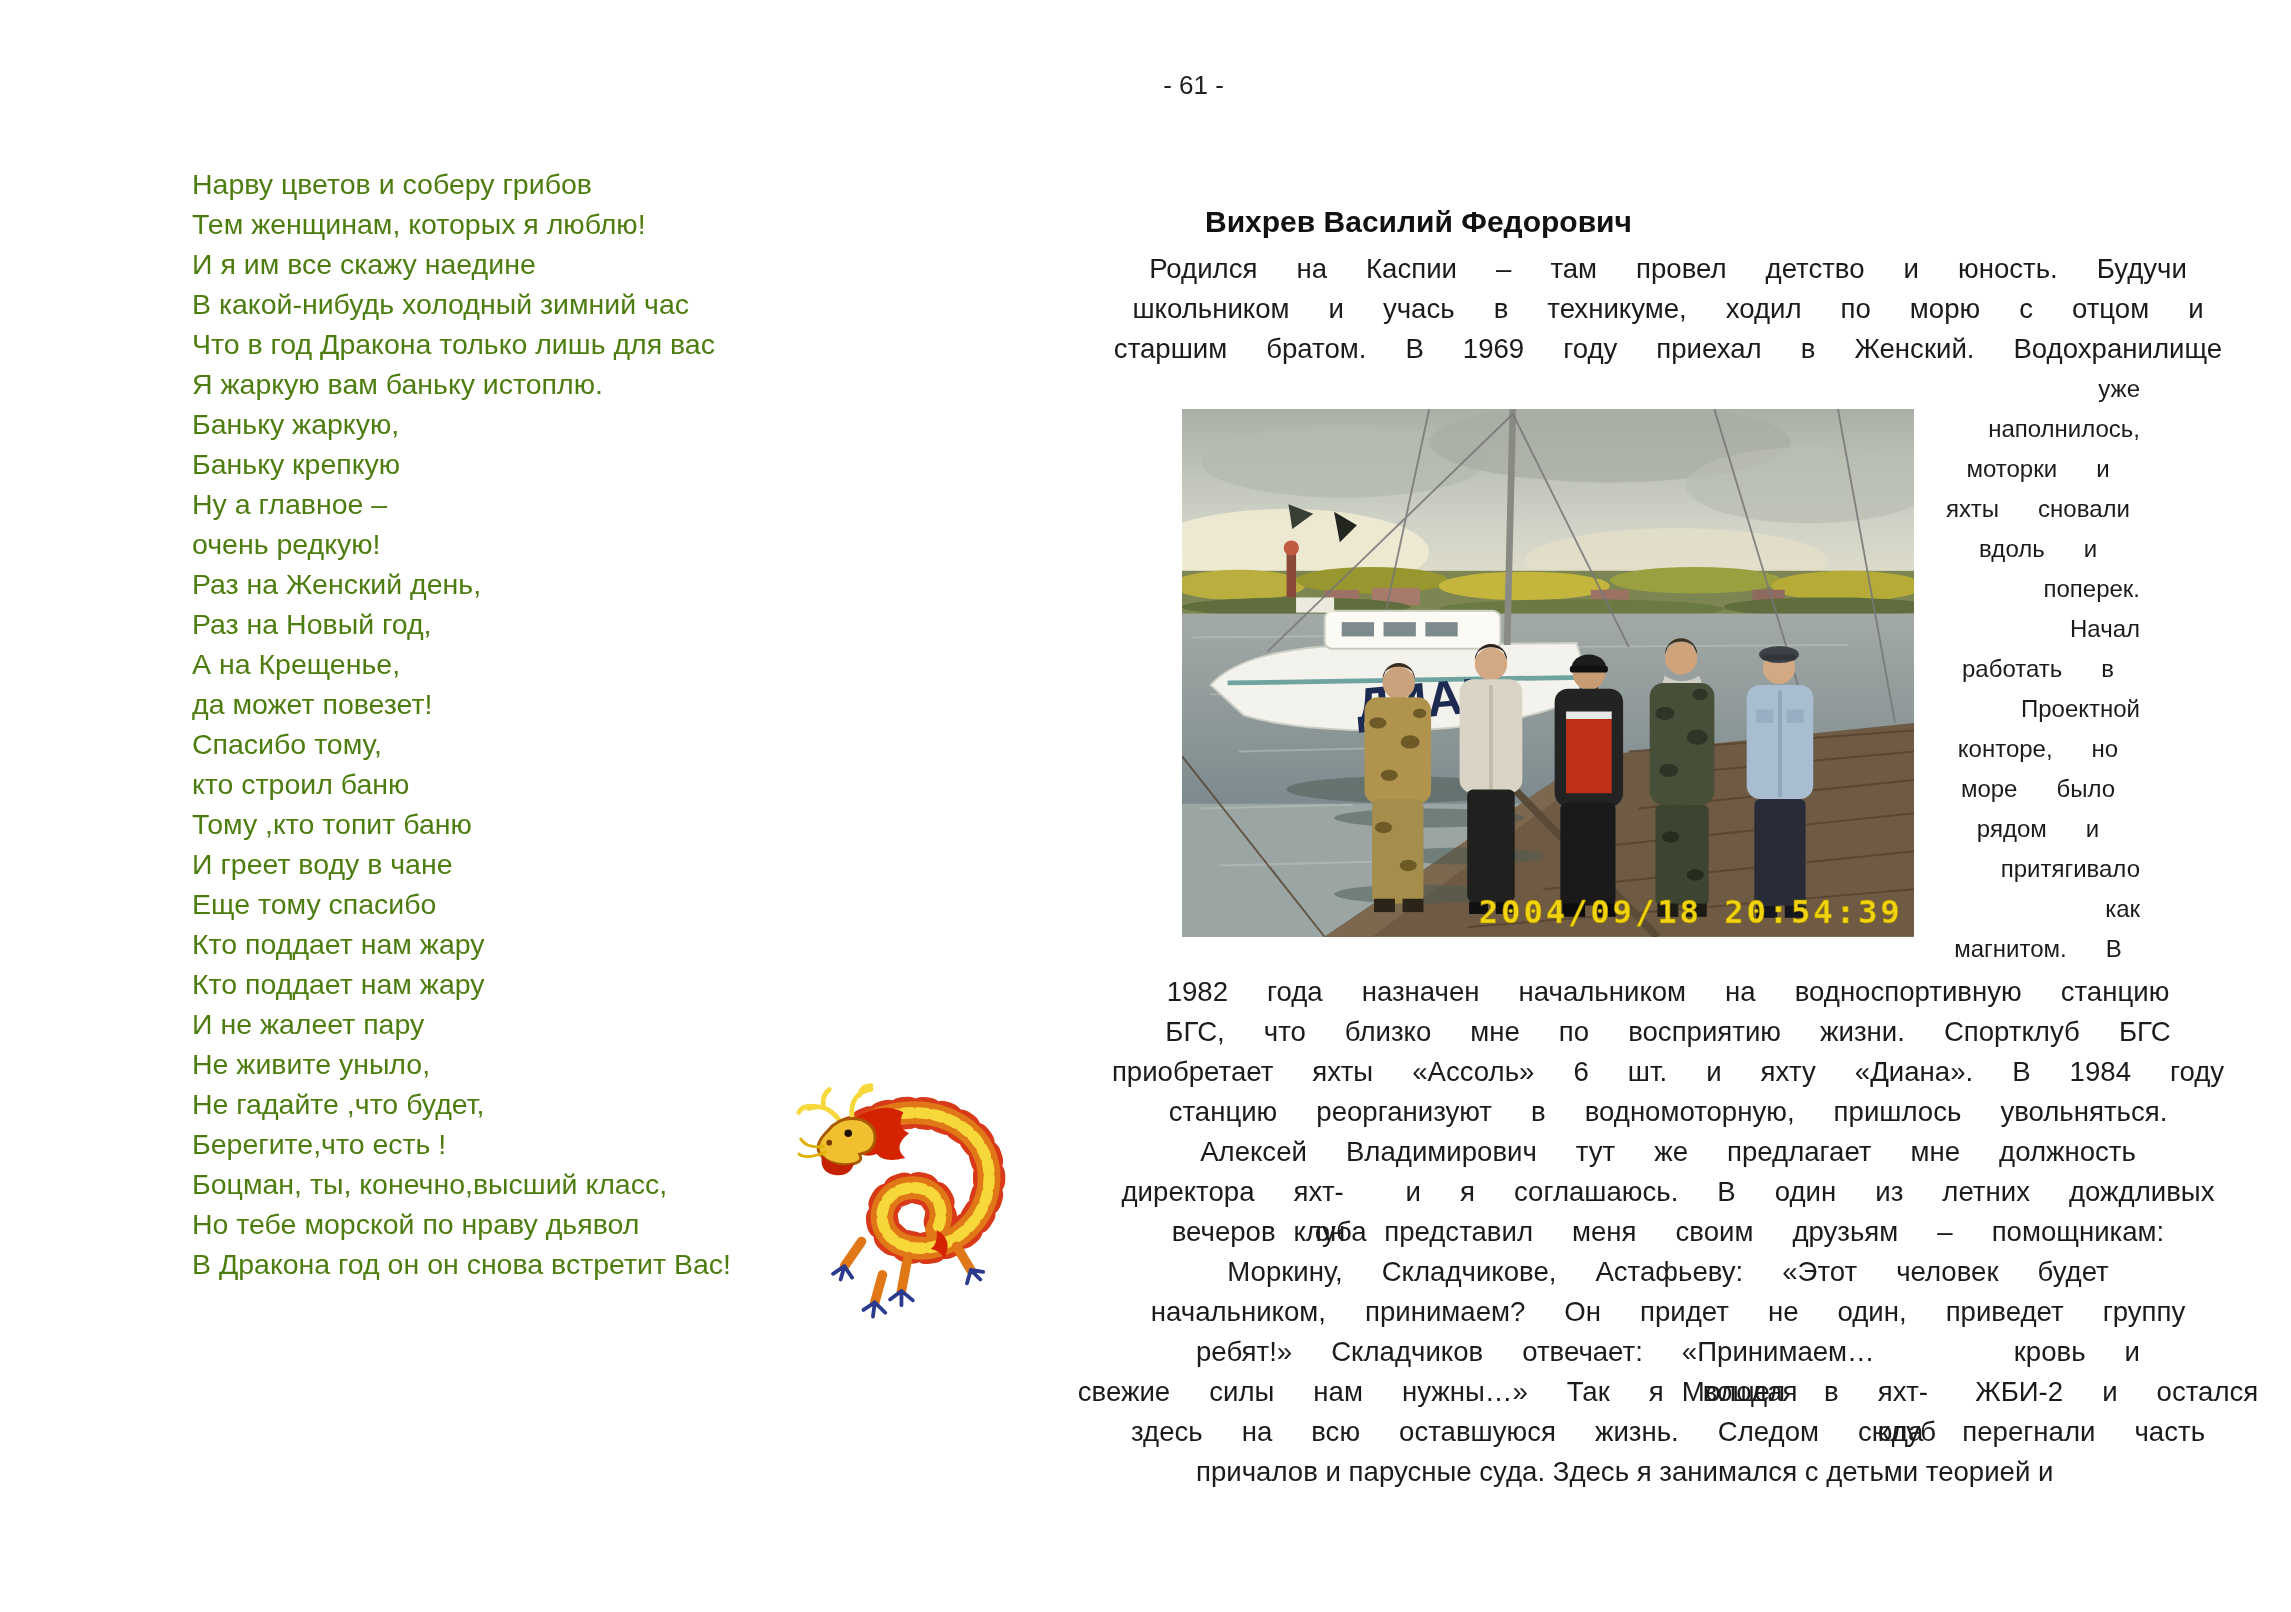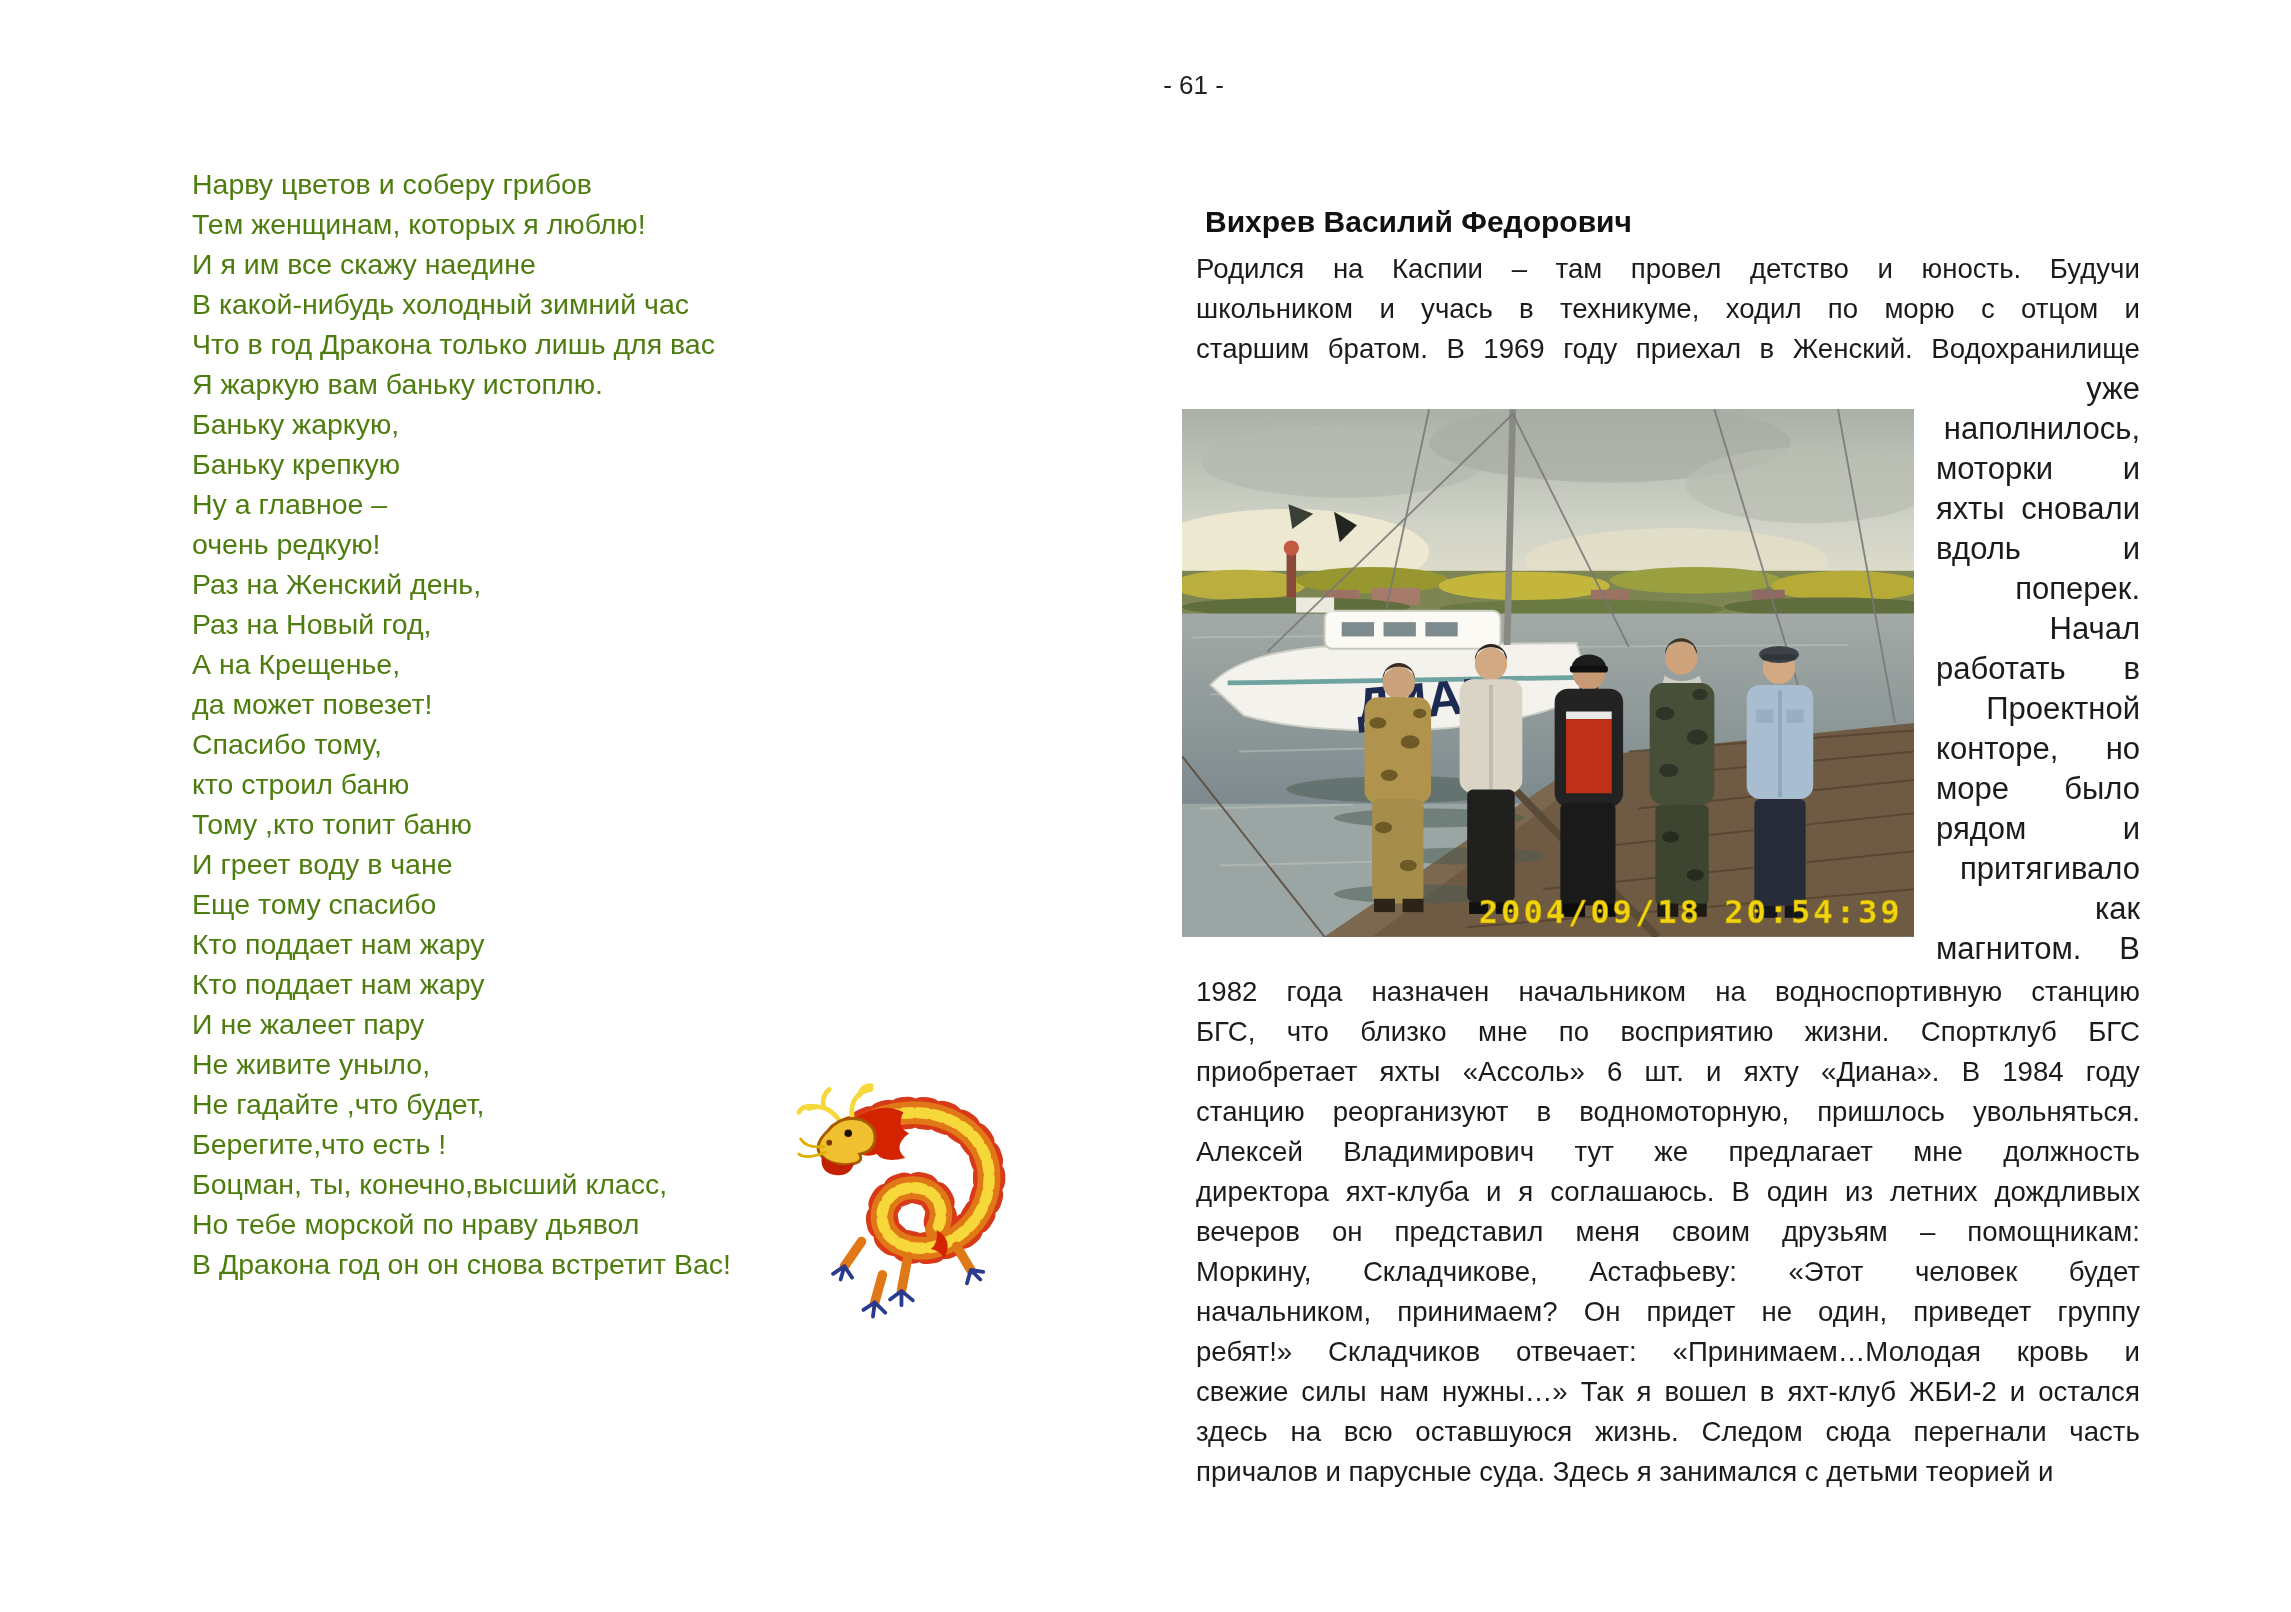--- a/index.html
+++ b/index.html
@@ -23,25 +23,25 @@
   
   .article-title{
     left:1205px;top:205px;width:942px;
     font-size:30px;font-weight:bold;color:#111;
   }
   .para{width:944px;font-size:27.6px;line-height:40px;color:#1b1b1b;}
   .para1{left:1196px;top:249px;}
   .para2{left:1196px;top:972px;}
   .wrapcol{
     left:1936px;top:369px;width:204px;
-    font-size:31px;line-height:40px;color:#1b1b1b;
+    font-size:24px;line-height:40px;color:#1b1b1b;
   }
   .line{height:40px;}
   .para .line,.wrapcol .line{height:40px;}
-  .a-j{display:flex;justify-content:space-between;}
+  .a-j{display:flex;justify-content:center;gap:39px;}
   .a-r{text-align:right;}
   .a-l{text-align:left;}
   
   .photo{left:1182px;top:409px;width:732px;height:528px;background:#9aa5a4;}
   .photo svg{display:block;width:732px;height:528px;}
   .ts{font-family:"DejaVu Sans Mono", monospace;font-weight:bold;letter-spacing:3px;}
 </style>
 </head>
 <body>
 

